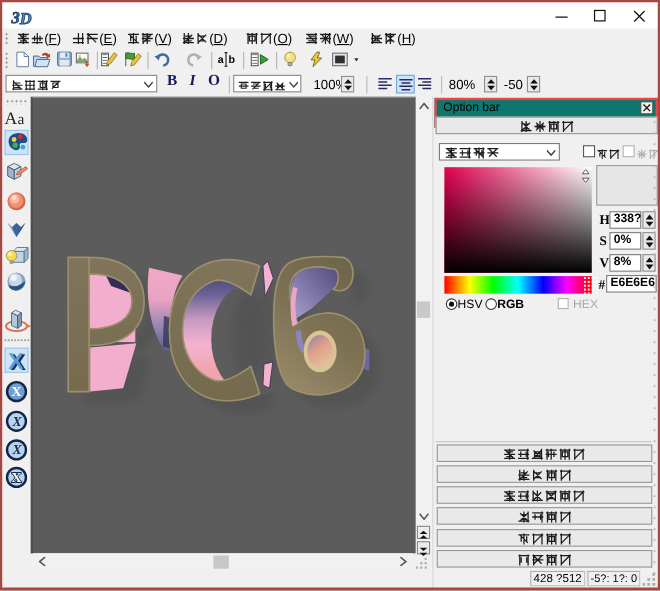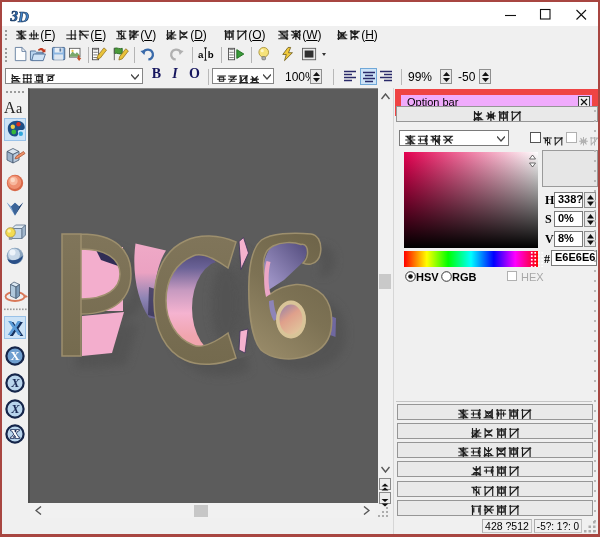--- a/index.html
+++ b/index.html
@@ -167,21 +167,21 @@
     <div class="abs" style="left:340px;top:2px;width:17px;height:17px;"><svg width="16" height="16" viewBox="0 0 16 16" stroke="#2a2a6a" stroke-width="1.4">
         <path d="M2,3.5H14M2,6.5H10M2,9.5H14M2,12.5H10"></path>
       </svg></div>
     <div class="abs" style="left:358px;top:2px;width:17px;height:17px;background:#cde3f7;border:1px solid #70a8d8;"><svg width="16" height="16" viewBox="0 0 16 16" stroke="#2a2a6a" stroke-width="1.4">
         <path d="M2,3.5H14M4,6.5H12M2,9.5H14M4,12.5H12"></path>
       </svg></div>
     <div class="abs" style="left:376px;top:2px;width:17px;height:17px;"><svg width="16" height="16" viewBox="0 0 16 16" stroke="#2a2a6a" stroke-width="1.4">
         <path d="M2,3.5H14M6,6.5H14M2,9.5H14M6,12.5H14"></path>
       </svg></div>
     <div class="sep abs" style="left:399px;top:3px;height:16px"></div>
-    <div class="abs" style="left:406px;top:4px;font-size:12px;color:#000">99%</div>
+    <div class="abs" style="left:406px;top:4px;font-size:12px;color:#000">80%</div>
     <div class="spin" style="left:438px;top:3px">
       <svg width="9" height="12" viewBox="0 0 9 12">
         <path d="M4.5,1 8,5H1Z" fill="#111"></path>
         <path d="M4.5,11 8,7H1Z" fill="#111"></path>
       </svg>
     </div>
     <div class="abs" style="left:456px;top:4px;font-size:12px;color:#000">-50</div>
     <div class="spin" style="left:477px;top:3px">
       <svg width="9" height="12" viewBox="0 0 9 12">
         <path d="M4.5,1 8,5H1Z" fill="#111"></path>
@@ -362,21 +362,21 @@
   </div>
 <svg class="abs" style="left:378px;top:507px" width="12" height="11" fill="#adadad">
     <rect x="8" y="0" width="2" height="2"></rect>
     <rect x="8" y="4" width="2" height="2"></rect>
     <rect x="4" y="4" width="2" height="2"></rect>
     <rect x="8" y="8" width="2" height="2"></rect>
     <rect x="4" y="8" width="2" height="2"></rect>
     <rect x="0" y="8" width="2" height="2"></rect>
   </svg>
 <div class="abs" style="left:393px;top:88px;width:205px;height:446px;background:#f0f0f0;border-left:1px solid #d6d6d6">
-    <div class="abs" style="left:1px;top:1px;width:203px;height:27px;background:#f0abfc;border:6px solid #ef4444">
+    <div class="abs" style="left:1px;top:1px;width:203px;height:27px;background:#0f766e;border:2px solid #ef4444">
       <div class="abs" style="left:6px;top:1px;font-size:11px;color:#000">Option bar</div>
       <svg class="abs" style="right:2px;top:1px" width="12" height="12" viewBox="0 0 12 12">
         <rect x="0.5" y="0.5" width="11" height="11" fill="#f0f0f0" stroke="#444"></rect>
         <path d="M3,3 9,9M9,3 3,9" stroke="#111" stroke-width="1.2"></path>
       </svg>
     </div>
     <div class="btn" style="left:2px;top:18px;width:202px;height:16px"><span style="position:relative;top:1px"><svg width="50.4" height="12" viewBox="0 0 50.4 12" style="vertical-align:0px" fill="none" stroke="#000" stroke-opacity="0.88" stroke-width="1.15">
           <path transform="translate(0.3,0)" d="M1,9.8H11M2.2,1V11M6,1V11M2.5,2.5L9.5,9.5M9.5,2.5L2.5,9.5M3,3.8H9M3,8.2H9"></path>
           <path transform="translate(12.9,0)" d="M1,6H11M6,1V11M2.5,2.5L9.5,9.5M9.5,2.5L2.5,9.5M3.5,3.5V8.5M8.5,3.5V8.5"></path>
           <path transform="translate(25.5,0)" d="M1,2.2H11M2.2,1V11M6,1V11M9.8,1V11M3,3.8H9M3,8.2H9M3.5,3.5V8.5M8.5,3.5V8.5"></path>
@@ -437,21 +437,21 @@
     <div class="abs" style="left:10px;top:163px;width:134px;height:16px;background:linear-gradient(to right,#f00,#ff0 17%,#0f0 33%,#0ff 50%,#00f 67%,#f0f 83%,#f00)">
       <div class="abs" style="left:126px;top:0;width:14px;height:16px;background-image:radial-gradient(circle,#fff 0.8px,rgba(0,0,0,0) 1px);background-size:3.5px 3.5px"></div>
     </div>
     <div class="abs" style="left:150px;top:164px;font-size:12px;font-weight:bold;font-family:'Liberation Serif';color:#000">#</div>
     <div class="fld" style="left:157px;top:162px;width:46px;height:16px">E6E6E6</div>
     <svg class="abs" style="left:11px;top:183px" width="120" height="12">
       <circle cx="5.5" cy="5.5" r="4.8" fill="#fff" stroke="#333"></circle>
       <circle cx="5.5" cy="5.5" r="2.3" fill="#111"></circle>
       <circle cx="41.5" cy="5.5" r="4.8" fill="#fff" stroke="#333"></circle>
     </svg>
-    <div class="abs" style="left:22px;top:183px;font-size:11px;font-weight:bold;color:#000">HSV</div>
+    <div class="abs" style="left:22px;top:183px;font-size:11px;font-weight:normal;color:#000">HSV</div>
     <div class="abs" style="left:58px;top:183px;font-size:11px;font-weight:bold;color:#000">RGB</div>
     <div class="abs" style="left:113px;top:183px;width:10px;height:10px;background:#fff;border:1px solid #b0b0b0"></div>
     <div class="abs" style="left:127px;top:183px;font-size:11px;font-weight:normal;color:#a8a8a8">HEX</div>
     <div class="abs" style="left:2px;top:313px;width:196px;height:1px;background:#c4c4c4"></div>
     <div class="btn" style="left:3px;top:316px;width:196px;height:16px"><span style="position:relative;top:1px"><svg width="75.6" height="12" viewBox="0 0 75.6 12" style="vertical-align:0px" fill="none" stroke="#000" stroke-opacity="0.88" stroke-width="1.15">
           <path transform="translate(0.3,0)" d="M1,2.2H11M1,6H11M1,9.8H11M6,1V11M2.5,2.5L9.5,9.5M3,3.8H9M3,8.2H9"></path>
           <path transform="translate(12.9,0)" d="M1,2.2H11M1,6H11M1,9.8H11M9.8,1V11M3.5,3.5V8.5M8.5,3.5V8.5"></path>
           <path transform="translate(25.5,0)" d="M1,9.8H11M9.8,1V11M2.5,2.5L9.5,9.5M9.5,2.5L2.5,9.5M3,3.8H9M3,8.2H9M3.5,3.5V8.5M8.5,3.5V8.5"></path>
           <path transform="translate(38.1,0)" d="M1,2.2H11M1,6H11M2.2,1V11M6,1V11M3.5,3.5V8.5M8.5,3.5V8.5"></path>
           <path transform="translate(50.7,0)" d="M1,2.2H11M2.2,1V11M6,1V11M9.8,1V11M3,3.8H9M3,8.2H9M3.5,3.5V8.5M8.5,3.5V8.5"></path>

